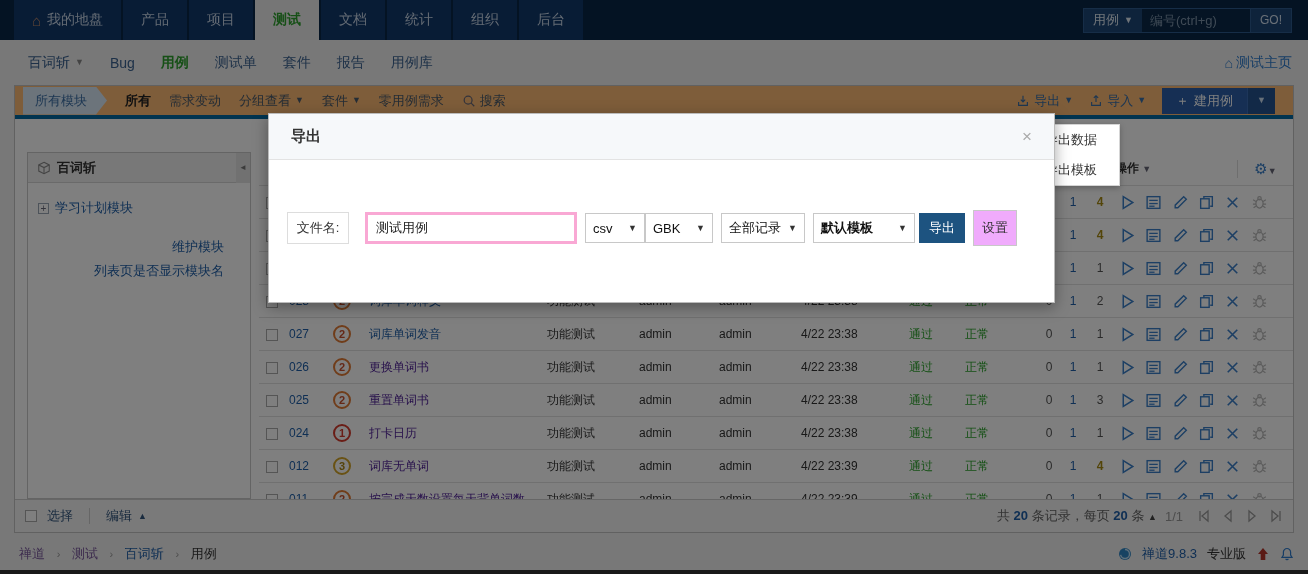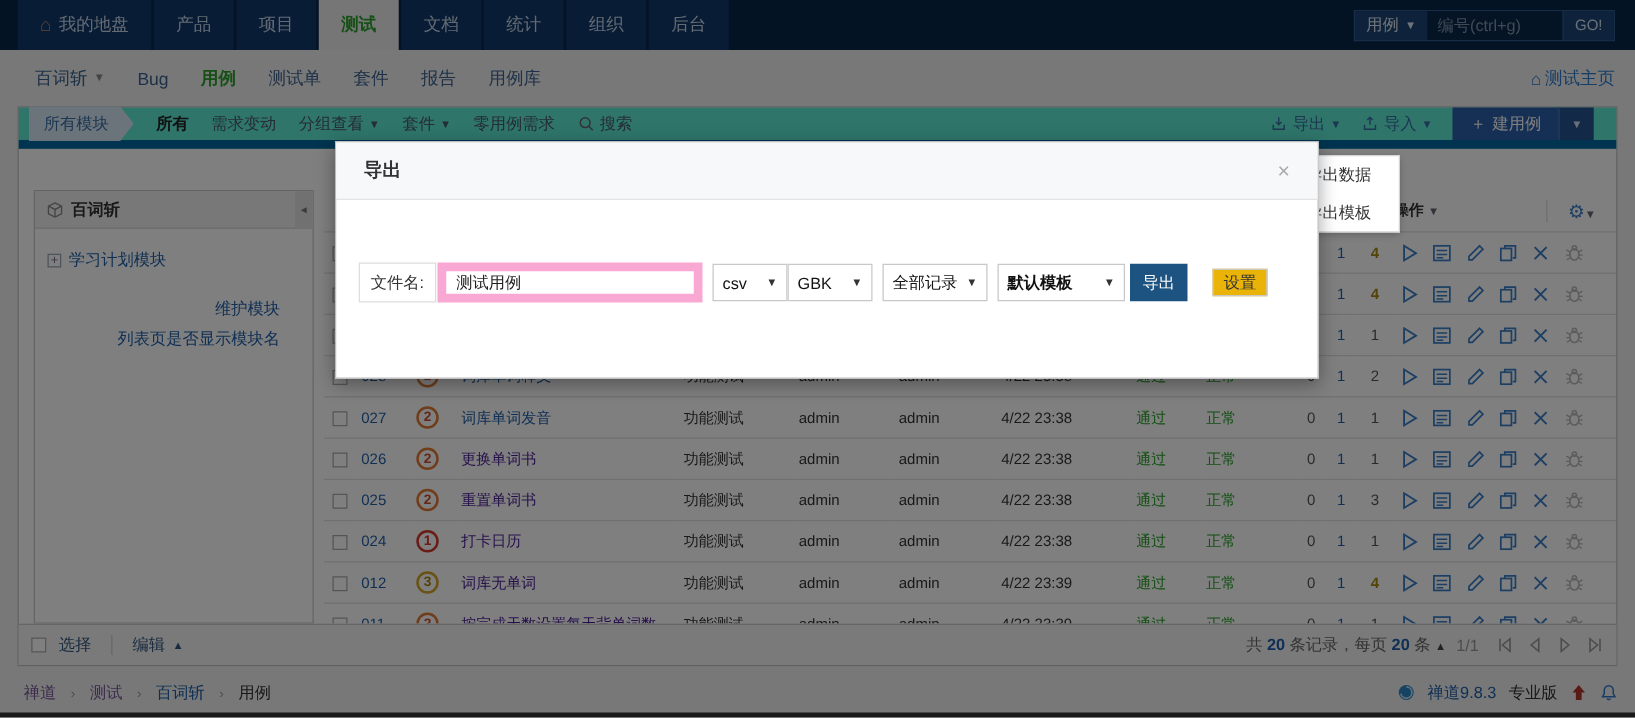--- a/index.html
+++ b/index.html
@@ -22,21 +22,21 @@
   .caret-u { font-size:9px; line-height:1; }
 
   
   .submenu { position:absolute; top:40px; left:0; width:100%; height:45px; display:flex; align-items:center; font-size:14px; padding:0 16px 0 28px; }
   .sm-item { margin-right:26px; color:#3c6391; cursor:pointer; display:flex; align-items:center; gap:5px; }
   .sm-item.active { color:#2da02d; font-weight:bold; }
   .sm-right { margin-left:auto; color:#2e7bcc; display:flex; align-items:center; gap:3px; cursor:pointer; }
 
   
   .wrapper { position:absolute; top:85px; left:14px; width:1280px; height:448px; background:#fff; border:1px solid #c2c2c2; display:flex; flex-direction:column; }
-  .toolbar { height:33px; background:#5eead4; border-bottom:7px solid #0369a1; display:flex; align-items:center; padding:0 8px; flex:none; }
+  .toolbar { height:33px; background:#fdba74; border-bottom:4px solid #0369a1; display:flex; align-items:center; padding:0 8px; flex:none; }
   .module-btn { background:#d9e9f7; color:#3a6ea5; font-size:13px; padding:5px 20px 5px 12px; clip-path:polygon(0 0,calc(100% - 11px) 0,100% 50%,calc(100% - 11px) 100%,0 100%); cursor:pointer; }
   .tb-link { margin-left:18px; color:#4a5a6a; font-size:13px; cursor:pointer; display:flex; align-items:center; gap:4px; }
   .tb-link.bold { color:#222; font-weight:bold; }
   .tb-right { margin-left:auto; display:flex; align-items:center; }
   .tb-act { display:flex; align-items:center; gap:4px; color:#3a6ea5; font-size:13px; margin-right:16px; cursor:pointer; }
   .btn-create { display:flex; align-items:stretch; height:26px; margin-right:10px; cursor:pointer; }
   .btn-create .bc-main { background:#2c5fa8; color:#fff; font-size:13px; display:flex; align-items:center; gap:5px; padding:0 14px; }
   .btn-create .bc-caret { background:#24538f; color:#cfe0f2; display:flex; align-items:center; padding:0 9px; border-left:1px solid #3a6cb4; }
 
   .main { flex:1; display:flex; padding-top:33px; overflow:hidden; }
@@ -110,25 +110,25 @@
   
   .dim { position:absolute; inset:0; background:rgba(0,0,0,0.5); z-index:50; }
   .drop-menu { position:absolute; top:124px; left:1034px; width:86px; background:#fff; border:1px solid #d5d5d5; box-shadow:0 2px 6px rgba(0,0,0,.25); z-index:60; }
   .drop-menu .dm-item { font-size:13px; color:#333; padding:0 10px; line-height:30px; white-space:nowrap; cursor:pointer; }
   .modal { position:absolute; top:113px; left:268px; width:787px; height:190px; background:#fff; border:1px solid #bbb; box-shadow:0 4px 14px rgba(0,0,0,.35); z-index:70; }
   .modal-head { height:46px; background:#f6f8fa; border-bottom:1px solid #e3e3e3; display:flex; align-items:center; padding:0 22px; }
   .modal-title { font-size:15px; font-weight:bold; color:#333; }
   .modal-close { margin-left:auto; color:#aaa; font-size:17px; cursor:pointer; line-height:1; }
   .modal-body { padding:50px 18px 0; display:flex; align-items:center; }
   .fld-label { width:62px; height:32px; border:1px solid #ddd; display:flex; align-items:center; justify-content:center; font-size:13px; color:#333; flex:none; }
-  .fld-input { width:212px; height:32px; border:7px solid #f9a8d4; outline:none; font-size:13px; padding:0 8px; margin-left:1px; color:#222; flex:none; }
+  .fld-input { width:212px; height:32px; border:3px solid #f9a8d4; outline:none; font-size:13px; padding:0 8px; margin-left:16px; color:#222; flex:none; }
   .sel { height:30px; border:1px solid #c8c8c8; background:#fff; display:flex; align-items:center; justify-content:space-between; font-size:13px; color:#111; padding:0 7px; cursor:pointer; flex:none; }
   .sel .caret-d { color:#333; }
   .btn-primary { width:46px; height:30px; background:#1d5380; color:#fff; font-size:13px; border:none; margin-left:4px; cursor:pointer; flex:none; }
-  .btn-plain { width:44px; height:22px; background:#eab308; color:#333; font-size:13px; border:1px solid #c8c8c8; margin-left:20px; cursor:pointer; flex:none; }
+  .btn-plain { width:44px; height:36px; background:#f0abfc; color:#333; font-size:13px; border:1px solid #c8c8c8; margin-left:8px; cursor:pointer; flex:none; }
 </style>
 </head>
 <body>
 
 <div class="screen">
 
   <div class="navbar">
     <div class="nav-items">
       <div class="nav-item">
         <span class="nav-home-icon">⌂</span>

